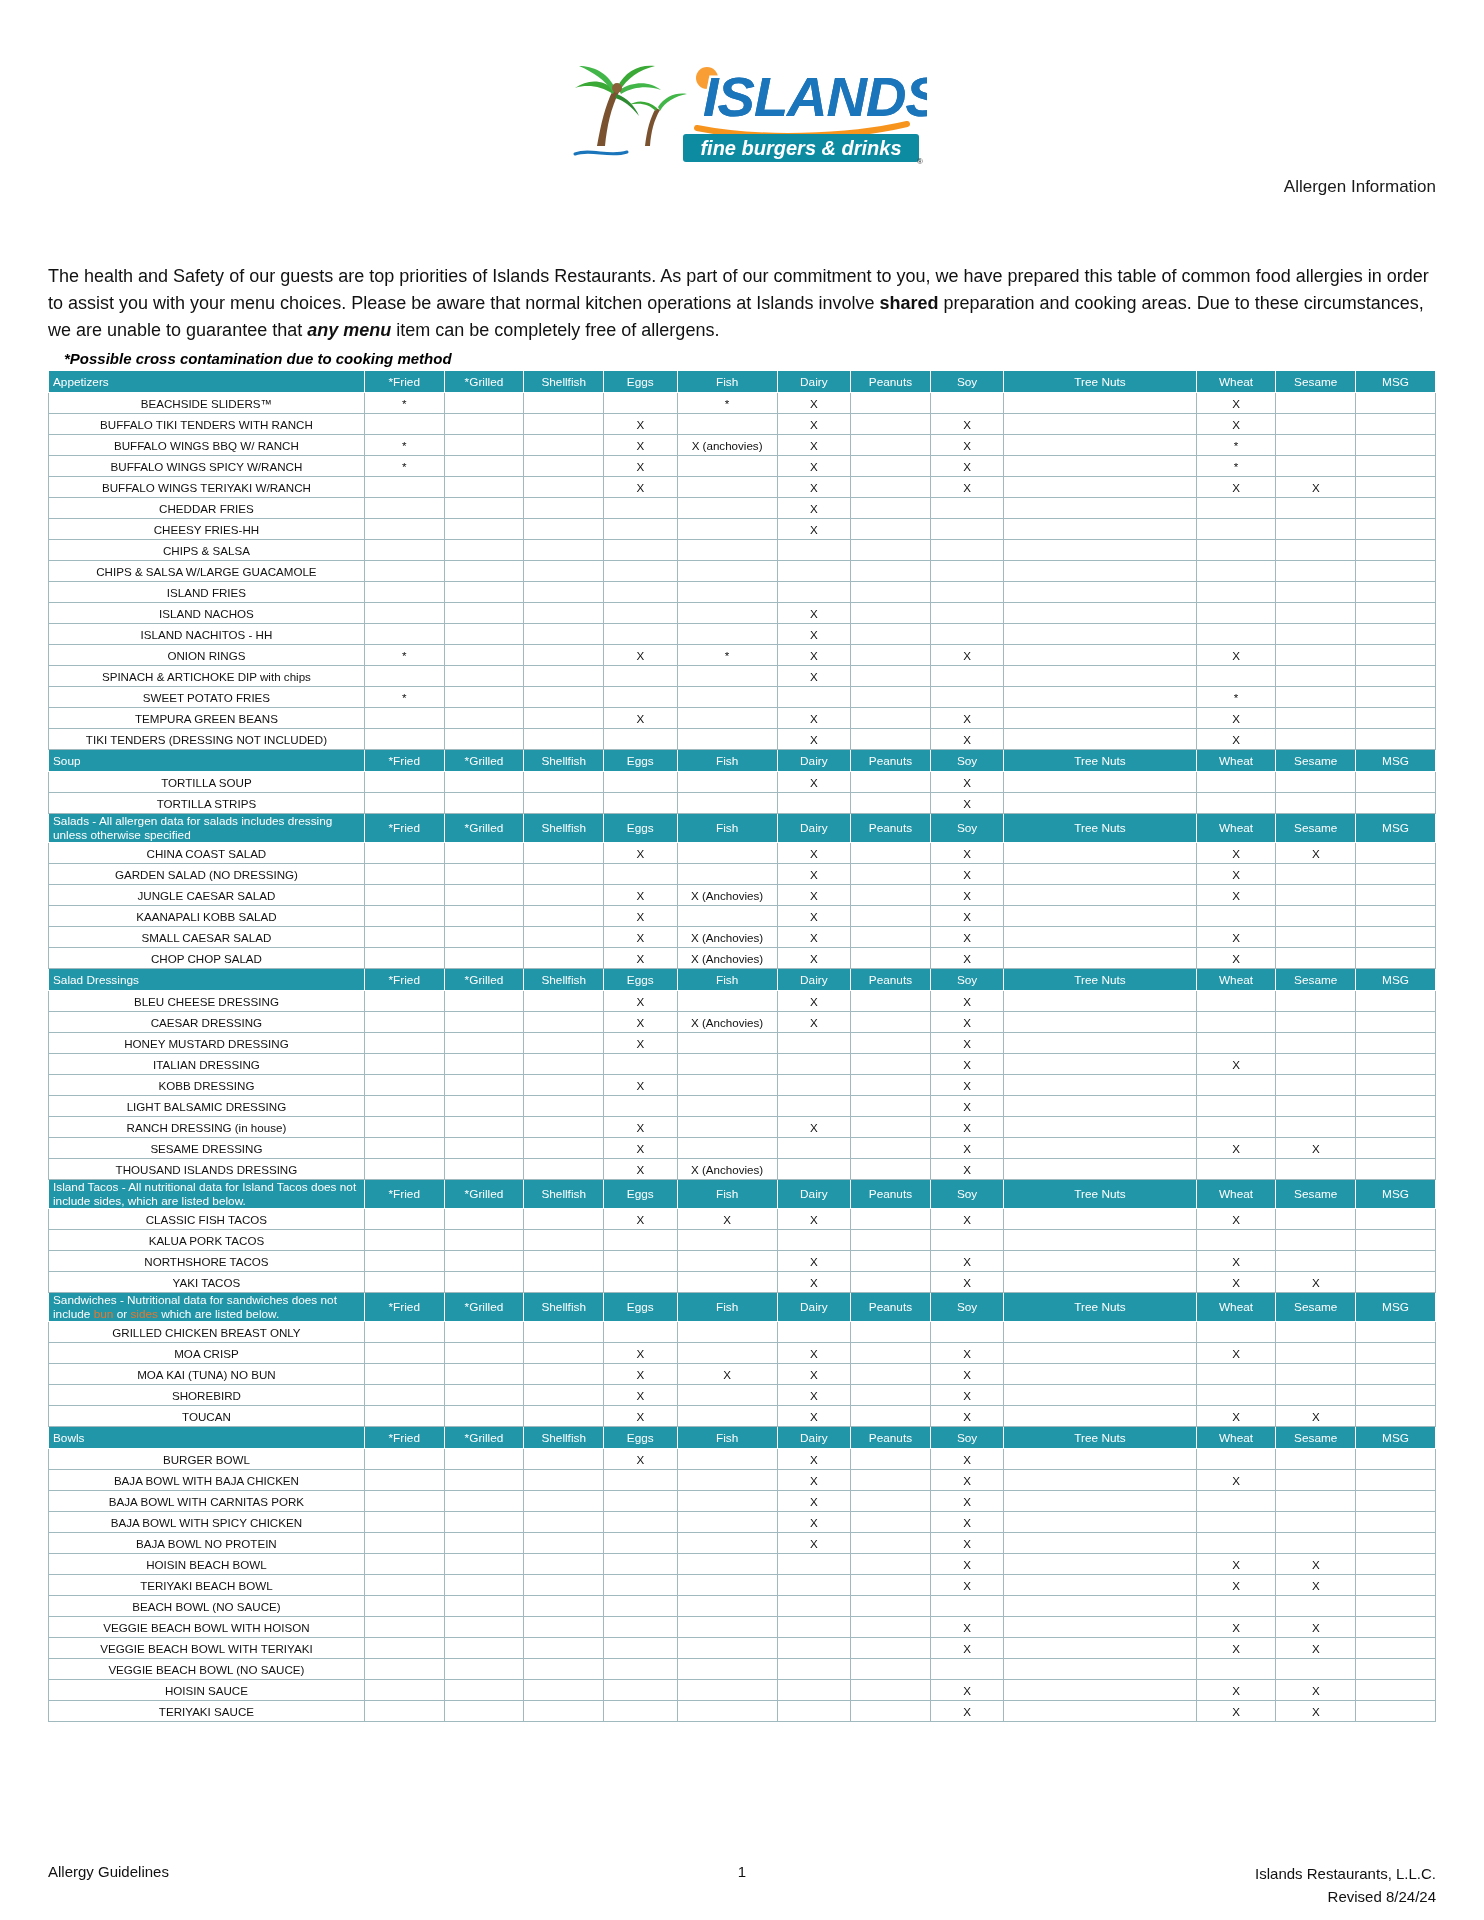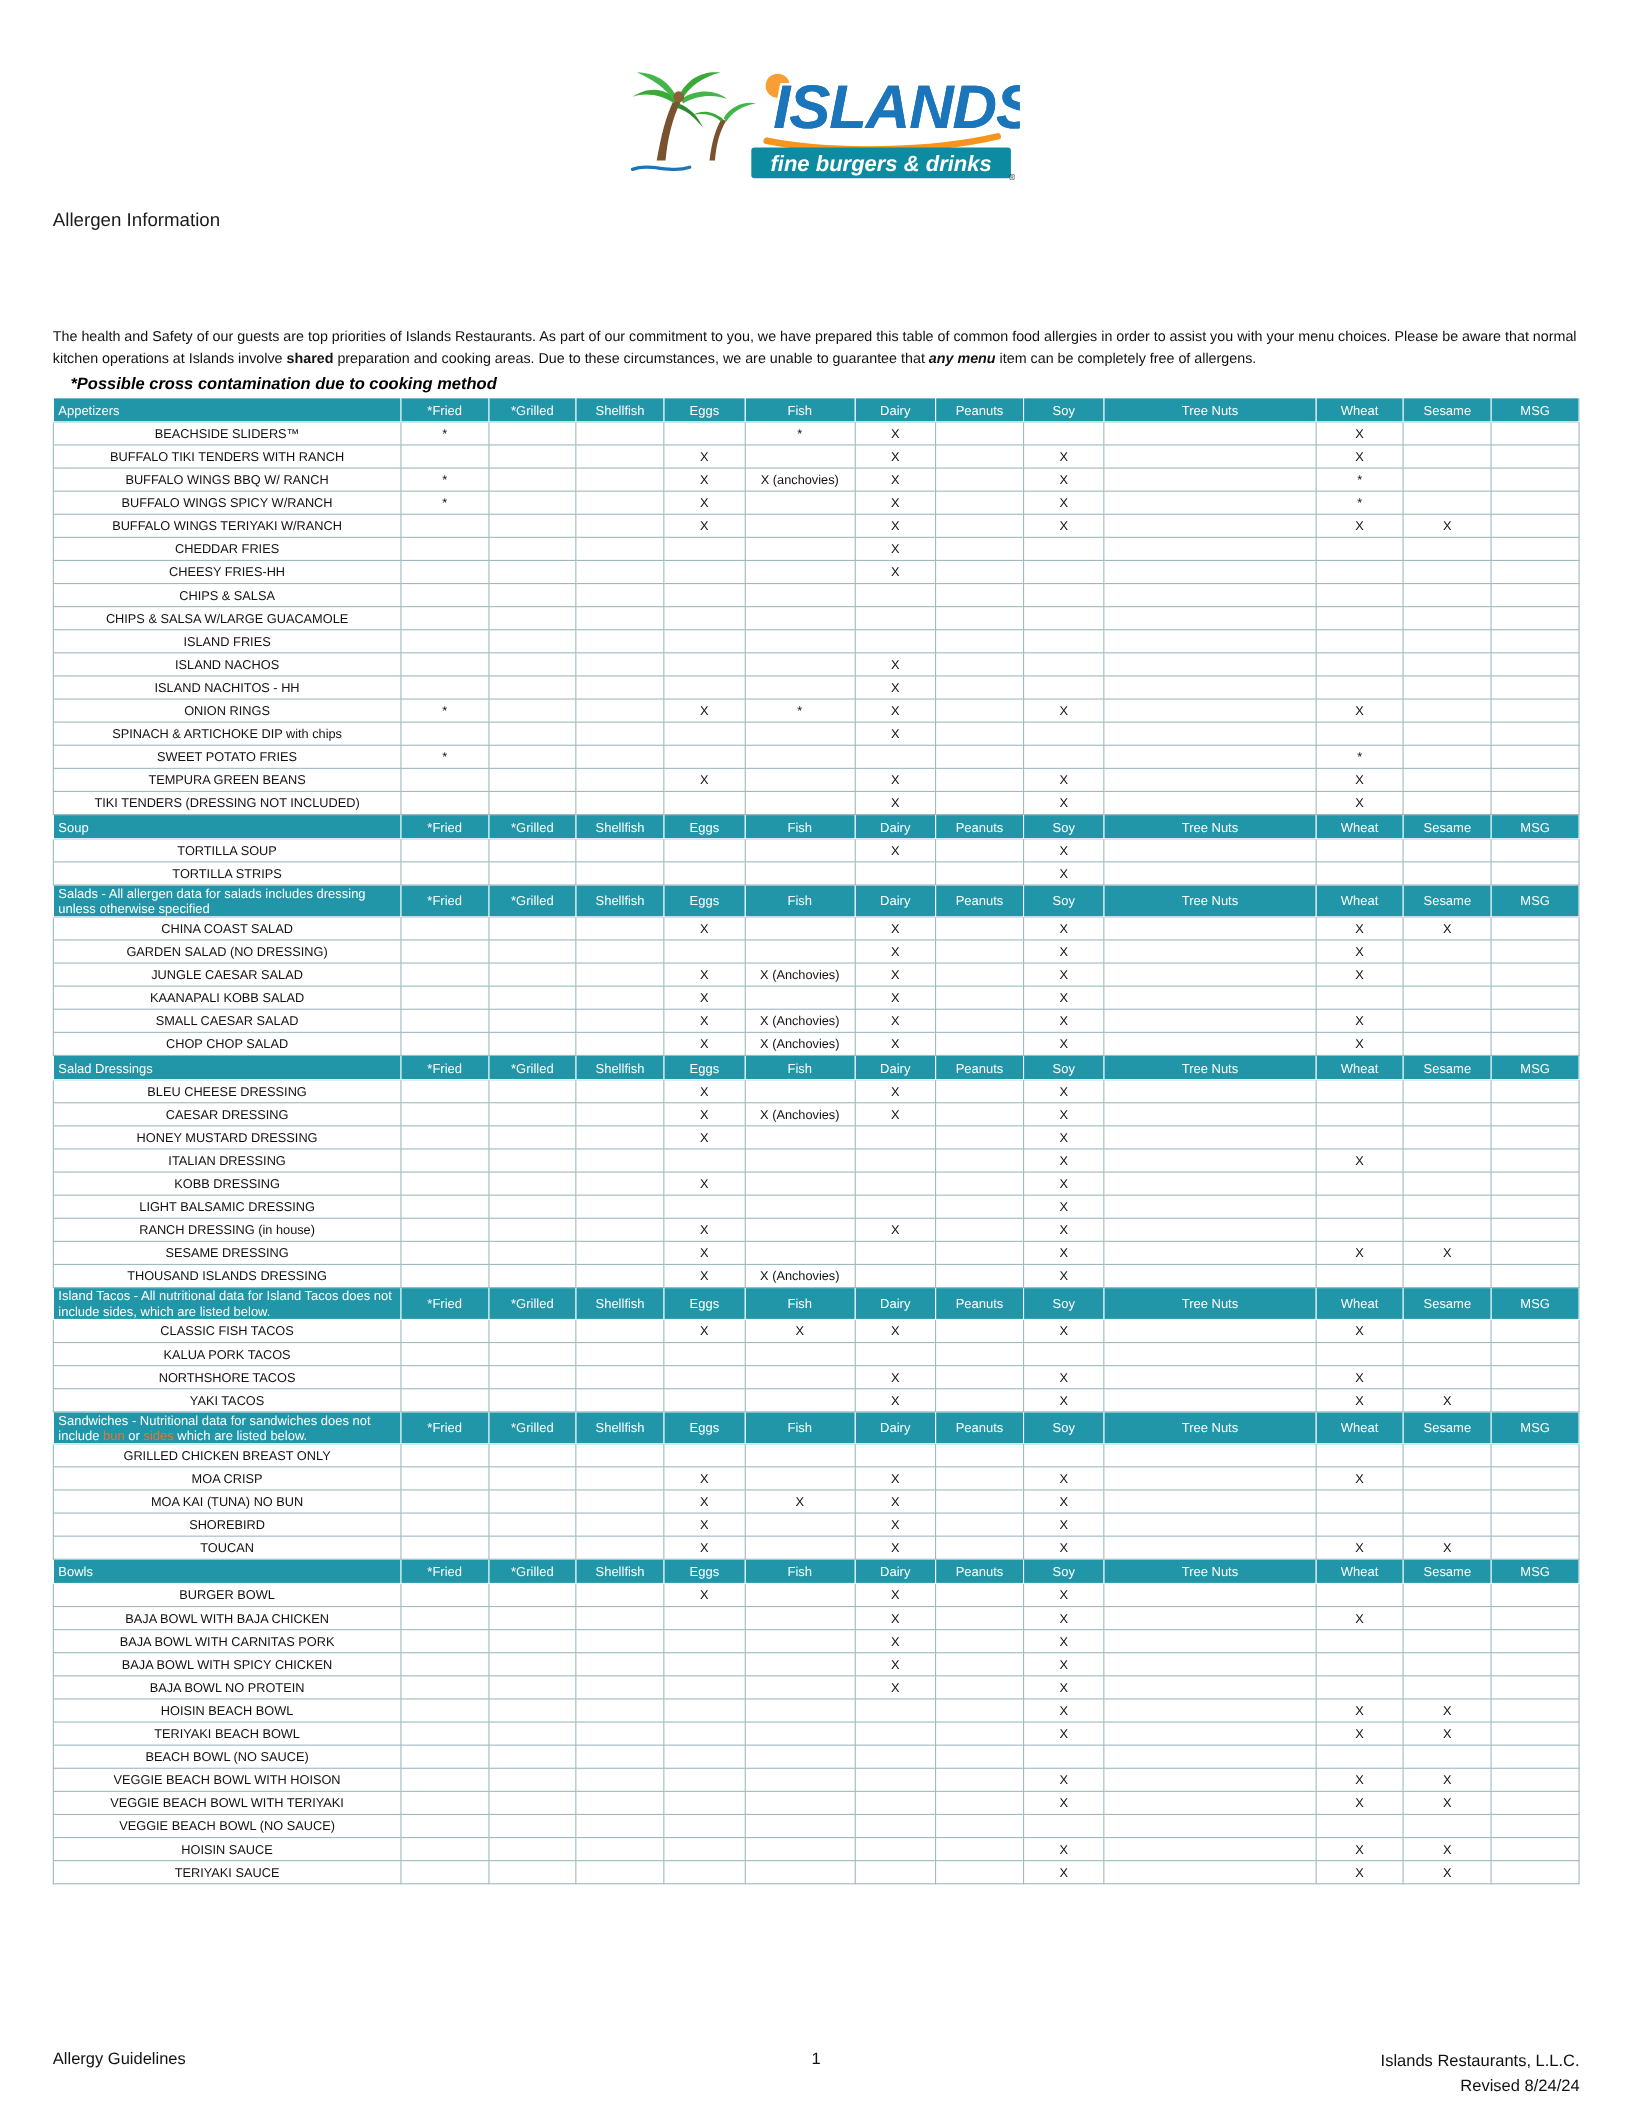--- a/index.html
+++ b/index.html
@@ -27,29 +27,29 @@
     margin-top: 14px;
   }
   .logo {
     display: inline-block;
     position: relative;
     width: 370px;
     height: 115px;
   }
   .logo svg { display: block; }
   .allergen-title {
-    text-align: left;
+    text-align: right;
     font-size: 17px;
-    margin-top: 16px;
+    margin-top: 4px;
     color: #1a1a1a;
   }
   
   .intro {
-    margin-top: 86px;
-    font-size: 13px;
+    margin-top: 66px;
+    font-size: 18px;
     line-height: 1.5;
     color: #111;
     text-align: left;
   }
   .intro b { font-weight: bold; }
   .intro i { font-style: italic; font-weight: bold; }
   .cross-note {
     font-size: 15px;
     font-weight: bold;
     font-style: italic;

